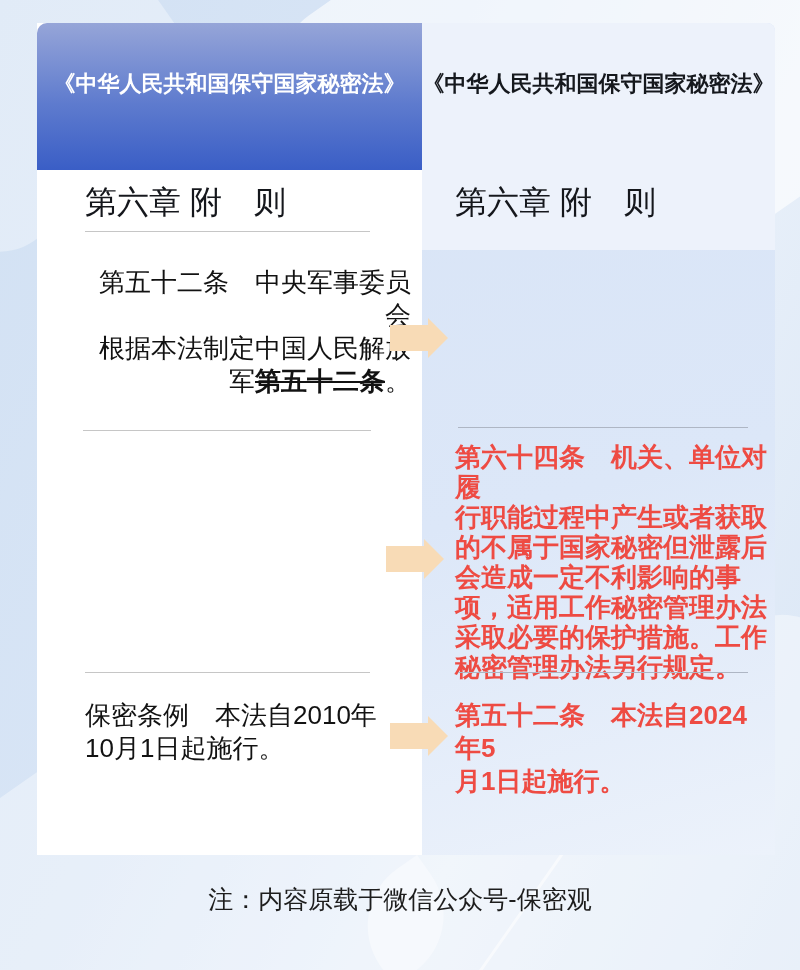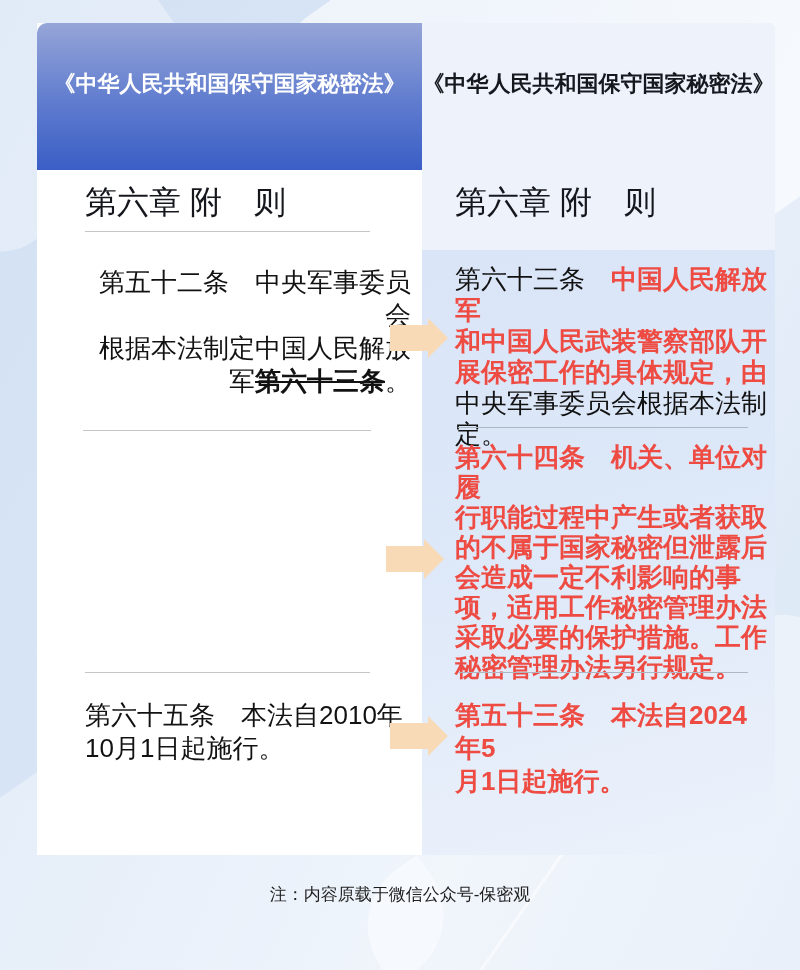--- a/index.html
+++ b/index.html
@@ -56,68 +56,64 @@
   .arrow{position:absolute;width:58px;height:40px;z-index:5;}
   .arrow .a-body{position:absolute;left:0;top:7px;width:38px;height:26px;background:#f8dbb6;}
   .arrow .a-head{position:absolute;left:38px;top:0;width:0;height:0;
                  border-top:20px solid transparent;border-bottom:20px solid transparent;
                  border-left:20px solid #f8dbb6;}
   .arrow1{left:390px;top:318px;}
   .arrow2{left:386px;top:539px;}
   .arrow3{left:390px;top:716px;}
 
   .footer-note{position:absolute;left:0;right:0;top:883px;text-align:center;
-               font-size:17px;color:#1d1d1d;}
+               font-size:25px;color:#1d1d1d;}
 </style>
 </head>
 <body>
 
 <div class="page">
 
   <div class="bg-shape bg-tl"></div>
   <div class="bg-shape bg-tr"></div>
   <div class="bg-shape bg-bl"></div>
   <div class="bg-shape bg-br"></div>
   <div class="bg-shape bg-streak"></div>
 
   <div class="card-left">
     <div class="blue-header">
       <div>《中华人民共和国保守国家秘密法》</div>
     </div>
     <div class="chapter">第六章 附　则</div>
     <div class="hr hr-gray hr-l1"></div>
     <div class="law-text p52"><span class="run normal">第五十二条　中央军事委员会
 根据本法制定中国人民解放
-军</span><span class="run strike">第六十三条</span><span class="run normal">。</span></div>
+军</span><span class="run strike">第五十二条</span><span class="run normal">。</span></div>
     <div class="hr hr-gray hr-l2"></div>
     <div class="hr hr-gray hr-l3"></div>
-    <div class="law-text p53"><span class="run normal">第六十五条　本法自2010年
+    <div class="law-text p53"><span class="run normal">保密条例　本法自2010年
 10月1日起施行。</span></div>
   </div>
 
   <div class="card-right">
     <div class="light-top"></div>
     <div class="right-title">
       <div>《中华人民共和国保守国家秘密法》</div>
     </div>
     <div class="chapter">第六章 附　则</div>
-    <div class="law-text p63"><span class="run normal">第六十三条　</span><span class="run red">中国人民解放军
-和中国人民武装警察部队开
-展保密工作的具体规定，由</span><span class="run normal">中央军事委员会根据本法制
-定。</span></div>
     <div class="hr hr-blue hr-r1"></div>
     <div class="law-text p64"><span class="run red">第六十四条　机关、单位对履
 行职能过程中产生或者获取
 的不属于国家秘密但泄露后
 会造成一定不利影响的事
 项，适用工作秘密管理办法
 采取必要的保护措施。工作
 秘密管理办法另行规定。</span></div>
     <div class="hr hr-blue hr-r2"></div>
-    <div class="law-text p65"><span class="run red">第五十三条　本法自2024年5
+    <div class="law-text p65"><span class="run red">第五十二条　本法自2024年5
 月1日起施行。</span></div>
   </div>
 
   <div class="arrow arrow1">
     <div class="a-body"></div>
       <div class="a-head"></div>
   </div>
   <div class="arrow arrow2">
     <div class="a-body"></div>
       <div class="a-head"></div>

